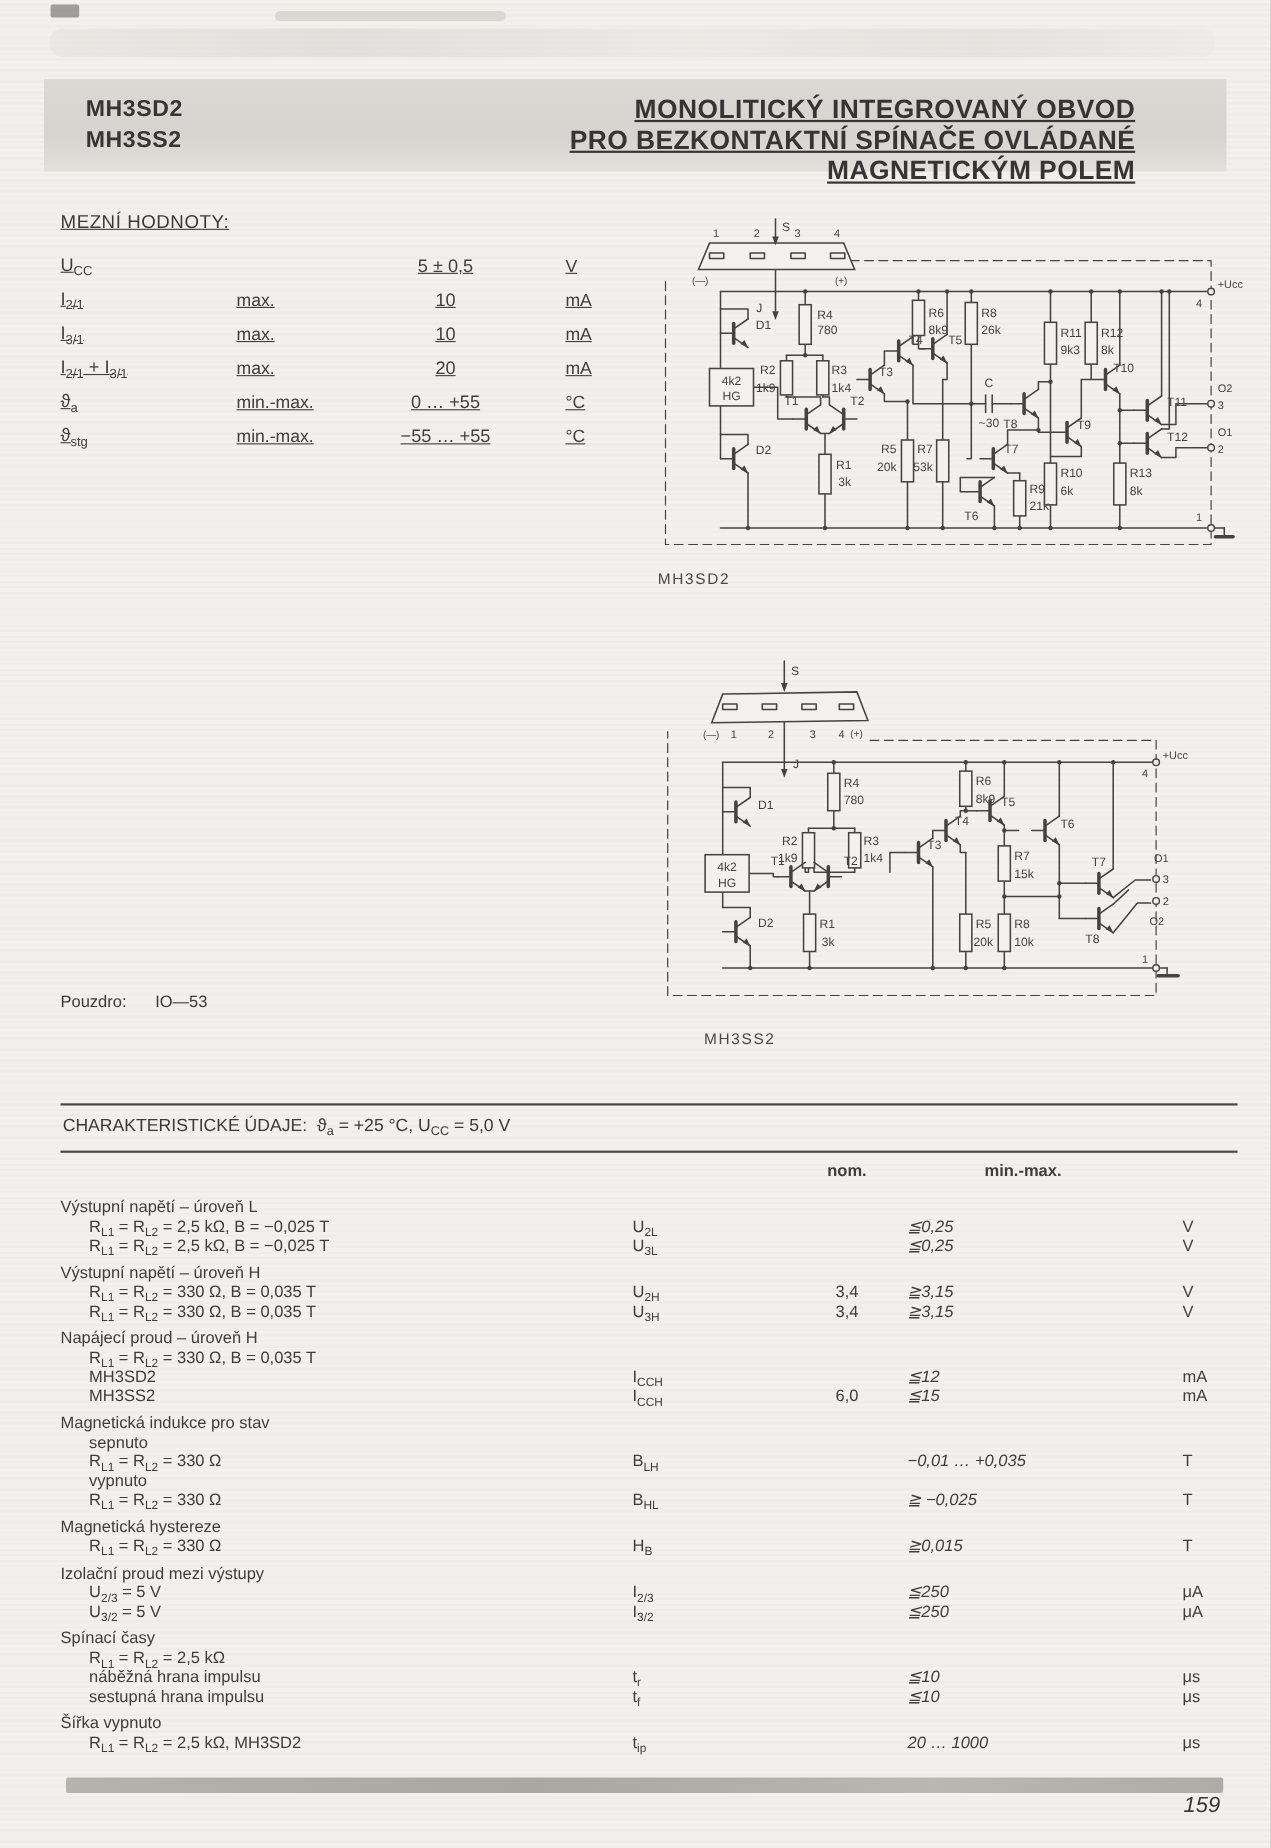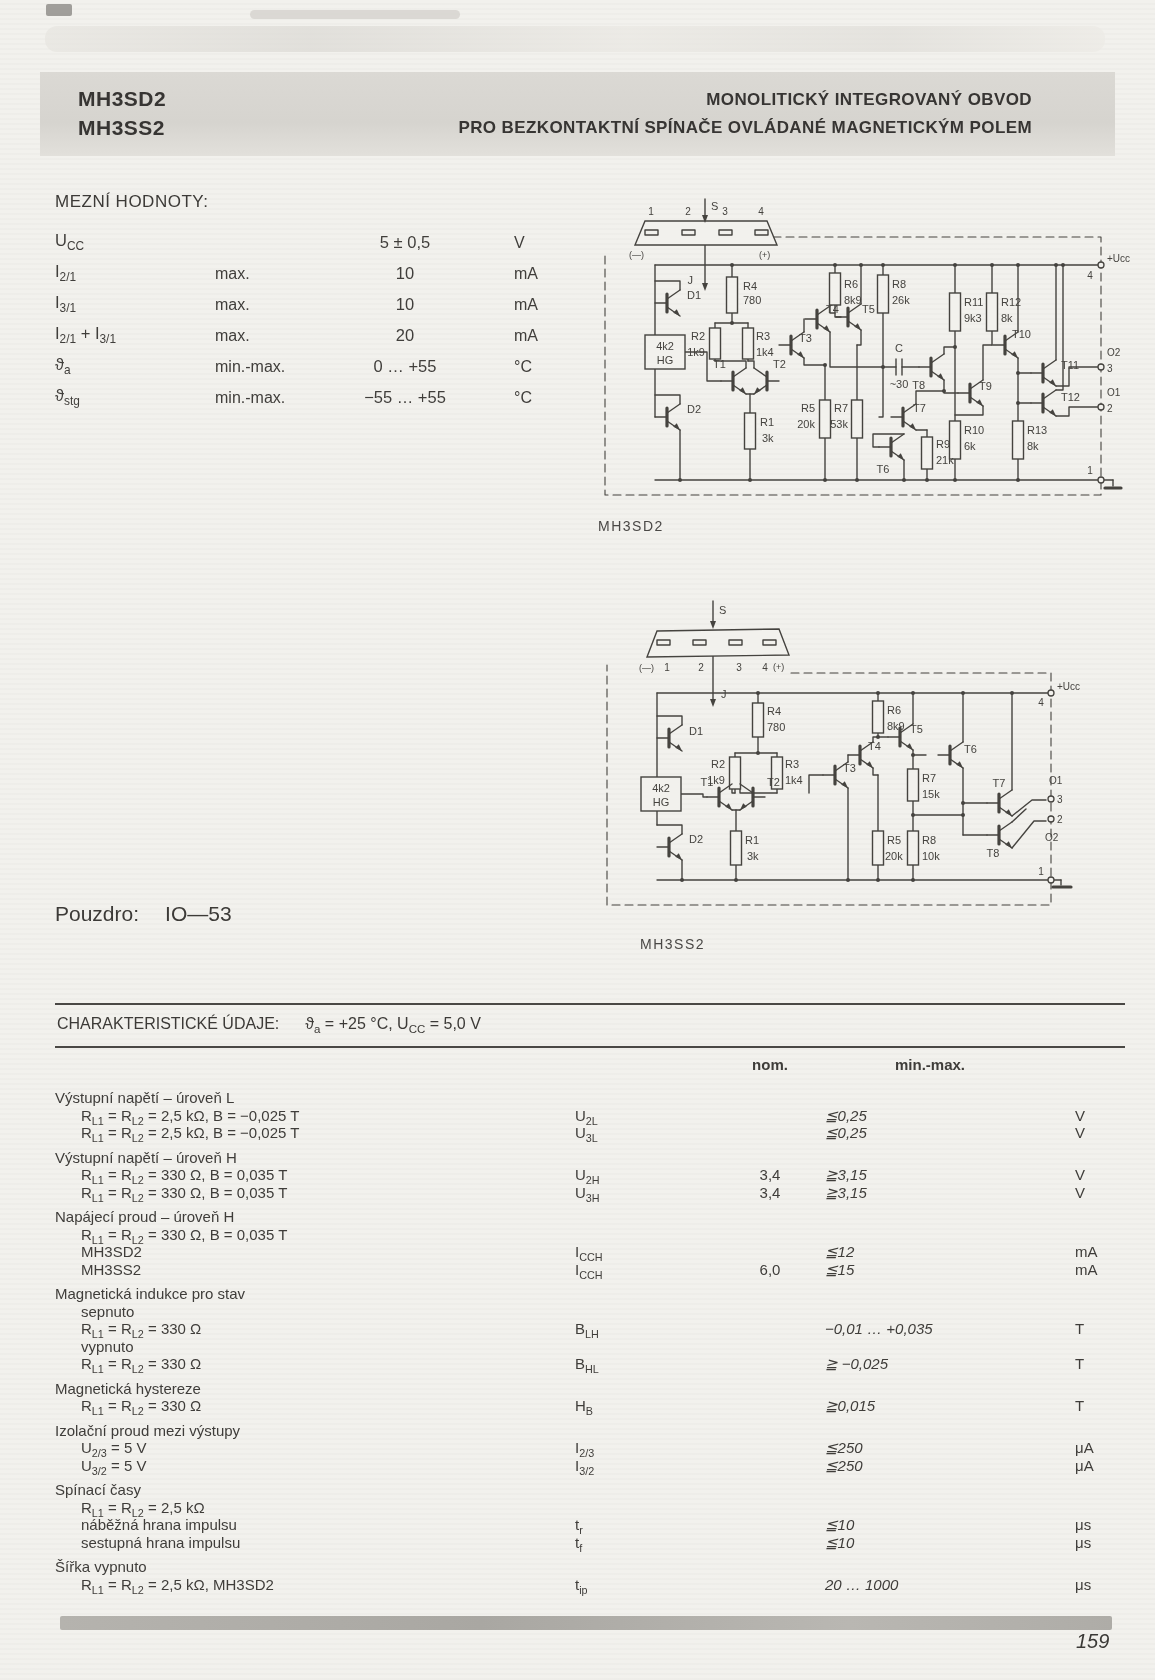--- a/index.html
+++ b/index.html
@@ -12,50 +12,50 @@
   .smudge-top{left:45px;top:26px;width:1060px;height:26px;border-radius:12px;opacity:.65;
     background:linear-gradient(90deg,#e6e4df,#d9d7d2 25%,#e9e7e2 55%,#dedcd7 80%,#eceae5);}
   .blob{left:46px;top:4px;width:26px;height:12px;background:#84827e;border-radius:2px;opacity:.75;}
   .streak{left:250px;top:10px;width:210px;height:9px;background:#d4d2cd;border-radius:5px;opacity:.8;}
   .bar-bottom{left:60px;top:1616px;width:1052px;height:14px;border-radius:2px;
     background:linear-gradient(90deg,#b5b3ae,#a9a7a2 40%,#b9b7b2 75%,#aeaca7);}
   
   .header-band{left:40px;top:72px;width:1075px;height:84px;
     background:linear-gradient(180deg,#dbd9d4,#d6d4cf 60%,#e2e0db);}
   .partnos{left:78px;top:84px;font-size:21px;font-weight:bold;line-height:29px;letter-spacing:.5px;color:#373533;}
-  .doc-title{left:330px;top:86px;width:702px;text-align:right;font-size:17px;font-weight:bold;
-    line-height:28px;letter-spacing:.4px;color:#373533;}
+  .doc-title{left:330px;top:86px;width:702px;text-align:right;font-size:24px;font-weight:bold;
+    line-height:28px;letter-spacing:.4px;color:#373533;text-decoration:underline;}
   
-  .limits{left:55px;top:192px;width:545px;}
+  .limits{left:55px;top:192px;width:545px;text-decoration:underline;}
   .limits-title{font-size:17px;letter-spacing:.5px;color:#3c3a37;}
   .lrow{display:grid;grid-template-columns:160px 115px 150px 85px;height:31px;align-items:center;font-size:16.5px;}
   .lrow .cond{font-size:16px;}
   .lrow .val{text-align:center;}
   .lrow .unit{padding-left:34px;font-size:16px;}
   sub{font-size:.72em;}
   
   svg{overflow:visible;}
   svg .w{stroke:#45433f;stroke-width:1.4;fill:none;stroke-linecap:round;stroke-linejoin:round;}
   svg .dash{stroke-dasharray:8 5;stroke-width:1.1;}
   svg .bar{stroke-width:3.2;}
   svg .res{fill:#f2f1ed;stroke:#45433f;stroke-width:1.4;}
   svg .box{fill:#f2f1ed;stroke:#45433f;stroke-width:1.4;}
   svg .fl{fill:#45433f;stroke:none;}
   svg .pin{fill:#f2f1ed;stroke:#45433f;stroke-width:1.3;}
   svg .dot{fill:#45433f;stroke:none;}
   svg text{fill:#45433f;font-family:"Liberation Sans",sans-serif;font-size:11px;}
   svg text.f9{font-size:9px;} svg text.f10{font-size:10px;}
   .diagram-caption{font-size:14px;letter-spacing:1.5px;color:#4a4846;}
-  .pouzdro{left:55px;top:902px;font-size:21px;color:#3c3a37;}
+  .pouzdro{left:55px;top:902px;font-size:15px;color:#3c3a37;}
   .pouzdro .v{margin-left:26px;}
   
   .chars{left:55px;top:1003px;width:1070px;font-size:15px;color:#3f3d3a;}
   .rule1{border-top:2.2px solid #4a4845;}
   .rule2{border-top:2.5px solid #4a4845;}
-  .chead{display:flex;gap:26px;padding:10px 0 11px 2px;font-size:16px;color:#3c3a37;}
+  .chead{display:flex;gap:9px;padding:10px 0 11px 2px;font-size:16px;color:#3c3a37;}
   .cgrid{display:grid;grid-template-columns:520px 140px 110px 210px 90px;align-items:baseline;}
   .colhead{height:26px;padding-top:8px;font-weight:bold;font-size:15px;}
   .colhead .nom{grid-column:3;text-align:center;}
   .colhead .mm{grid-column:4;text-align:center;}
   .group{margin-top:7px;}
   .gtitle{height:17.5px;line-height:17.5px;}
   .crow{height:17.5px;line-height:17.5px;}
   .crow .cond{padding-left:26px;}
   .crow .sym{}
   .crow .nom{text-align:center;}

